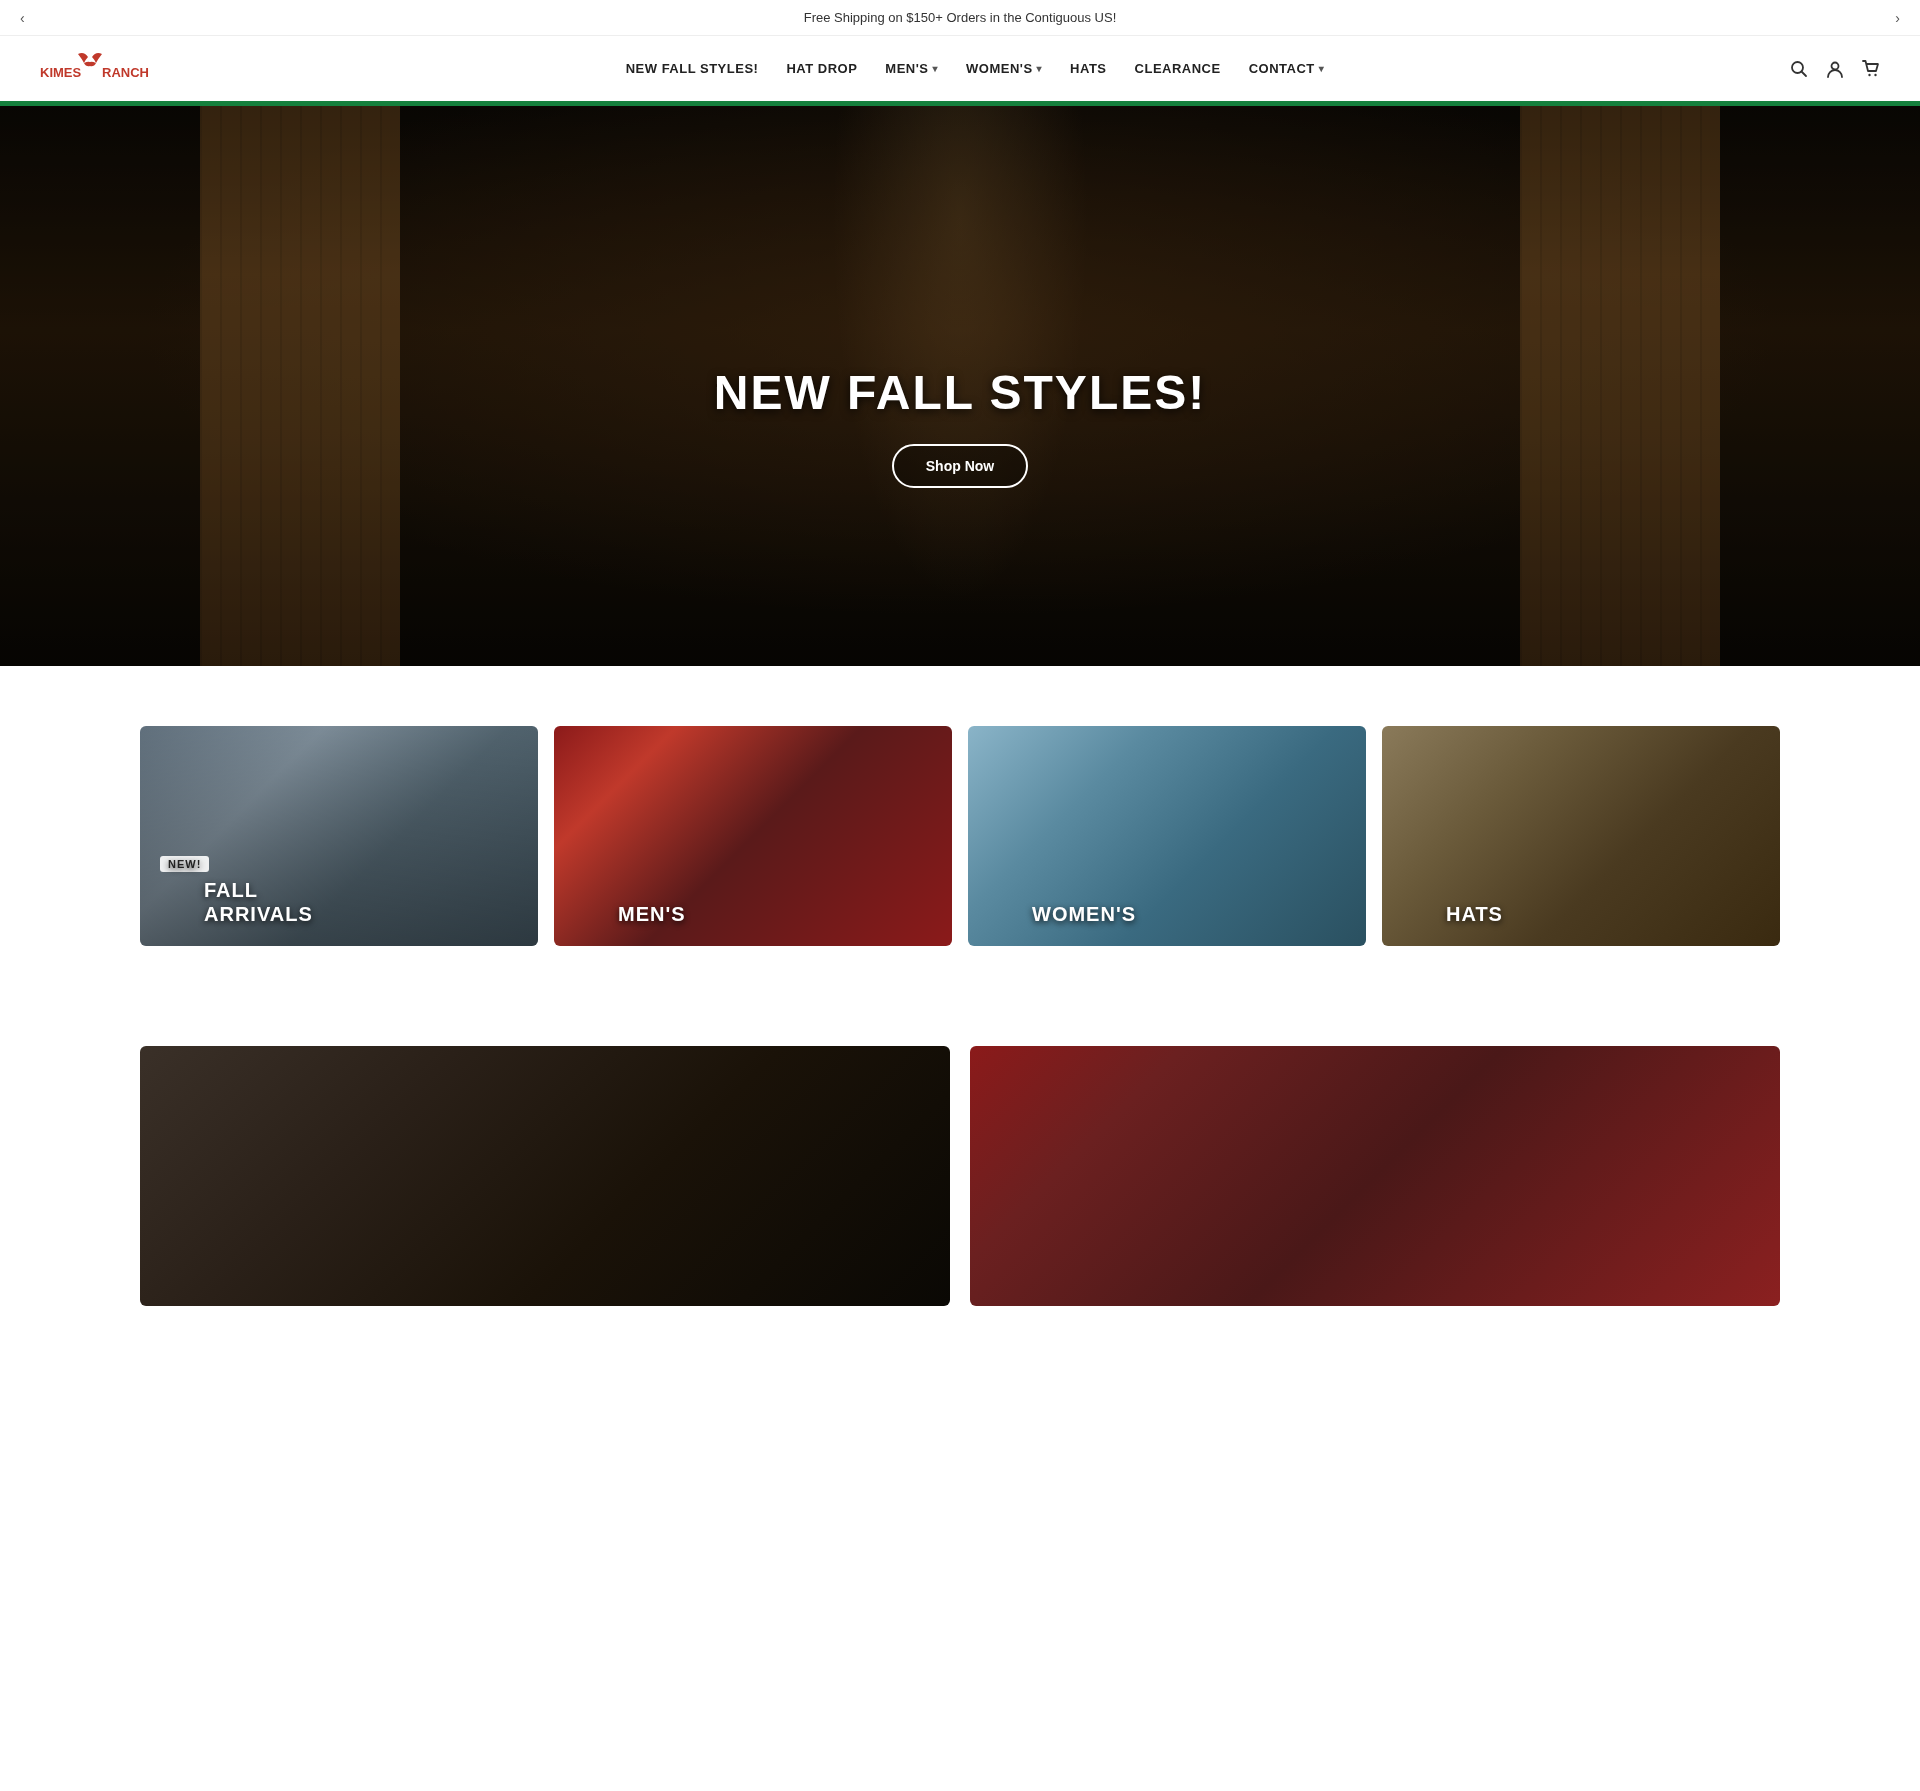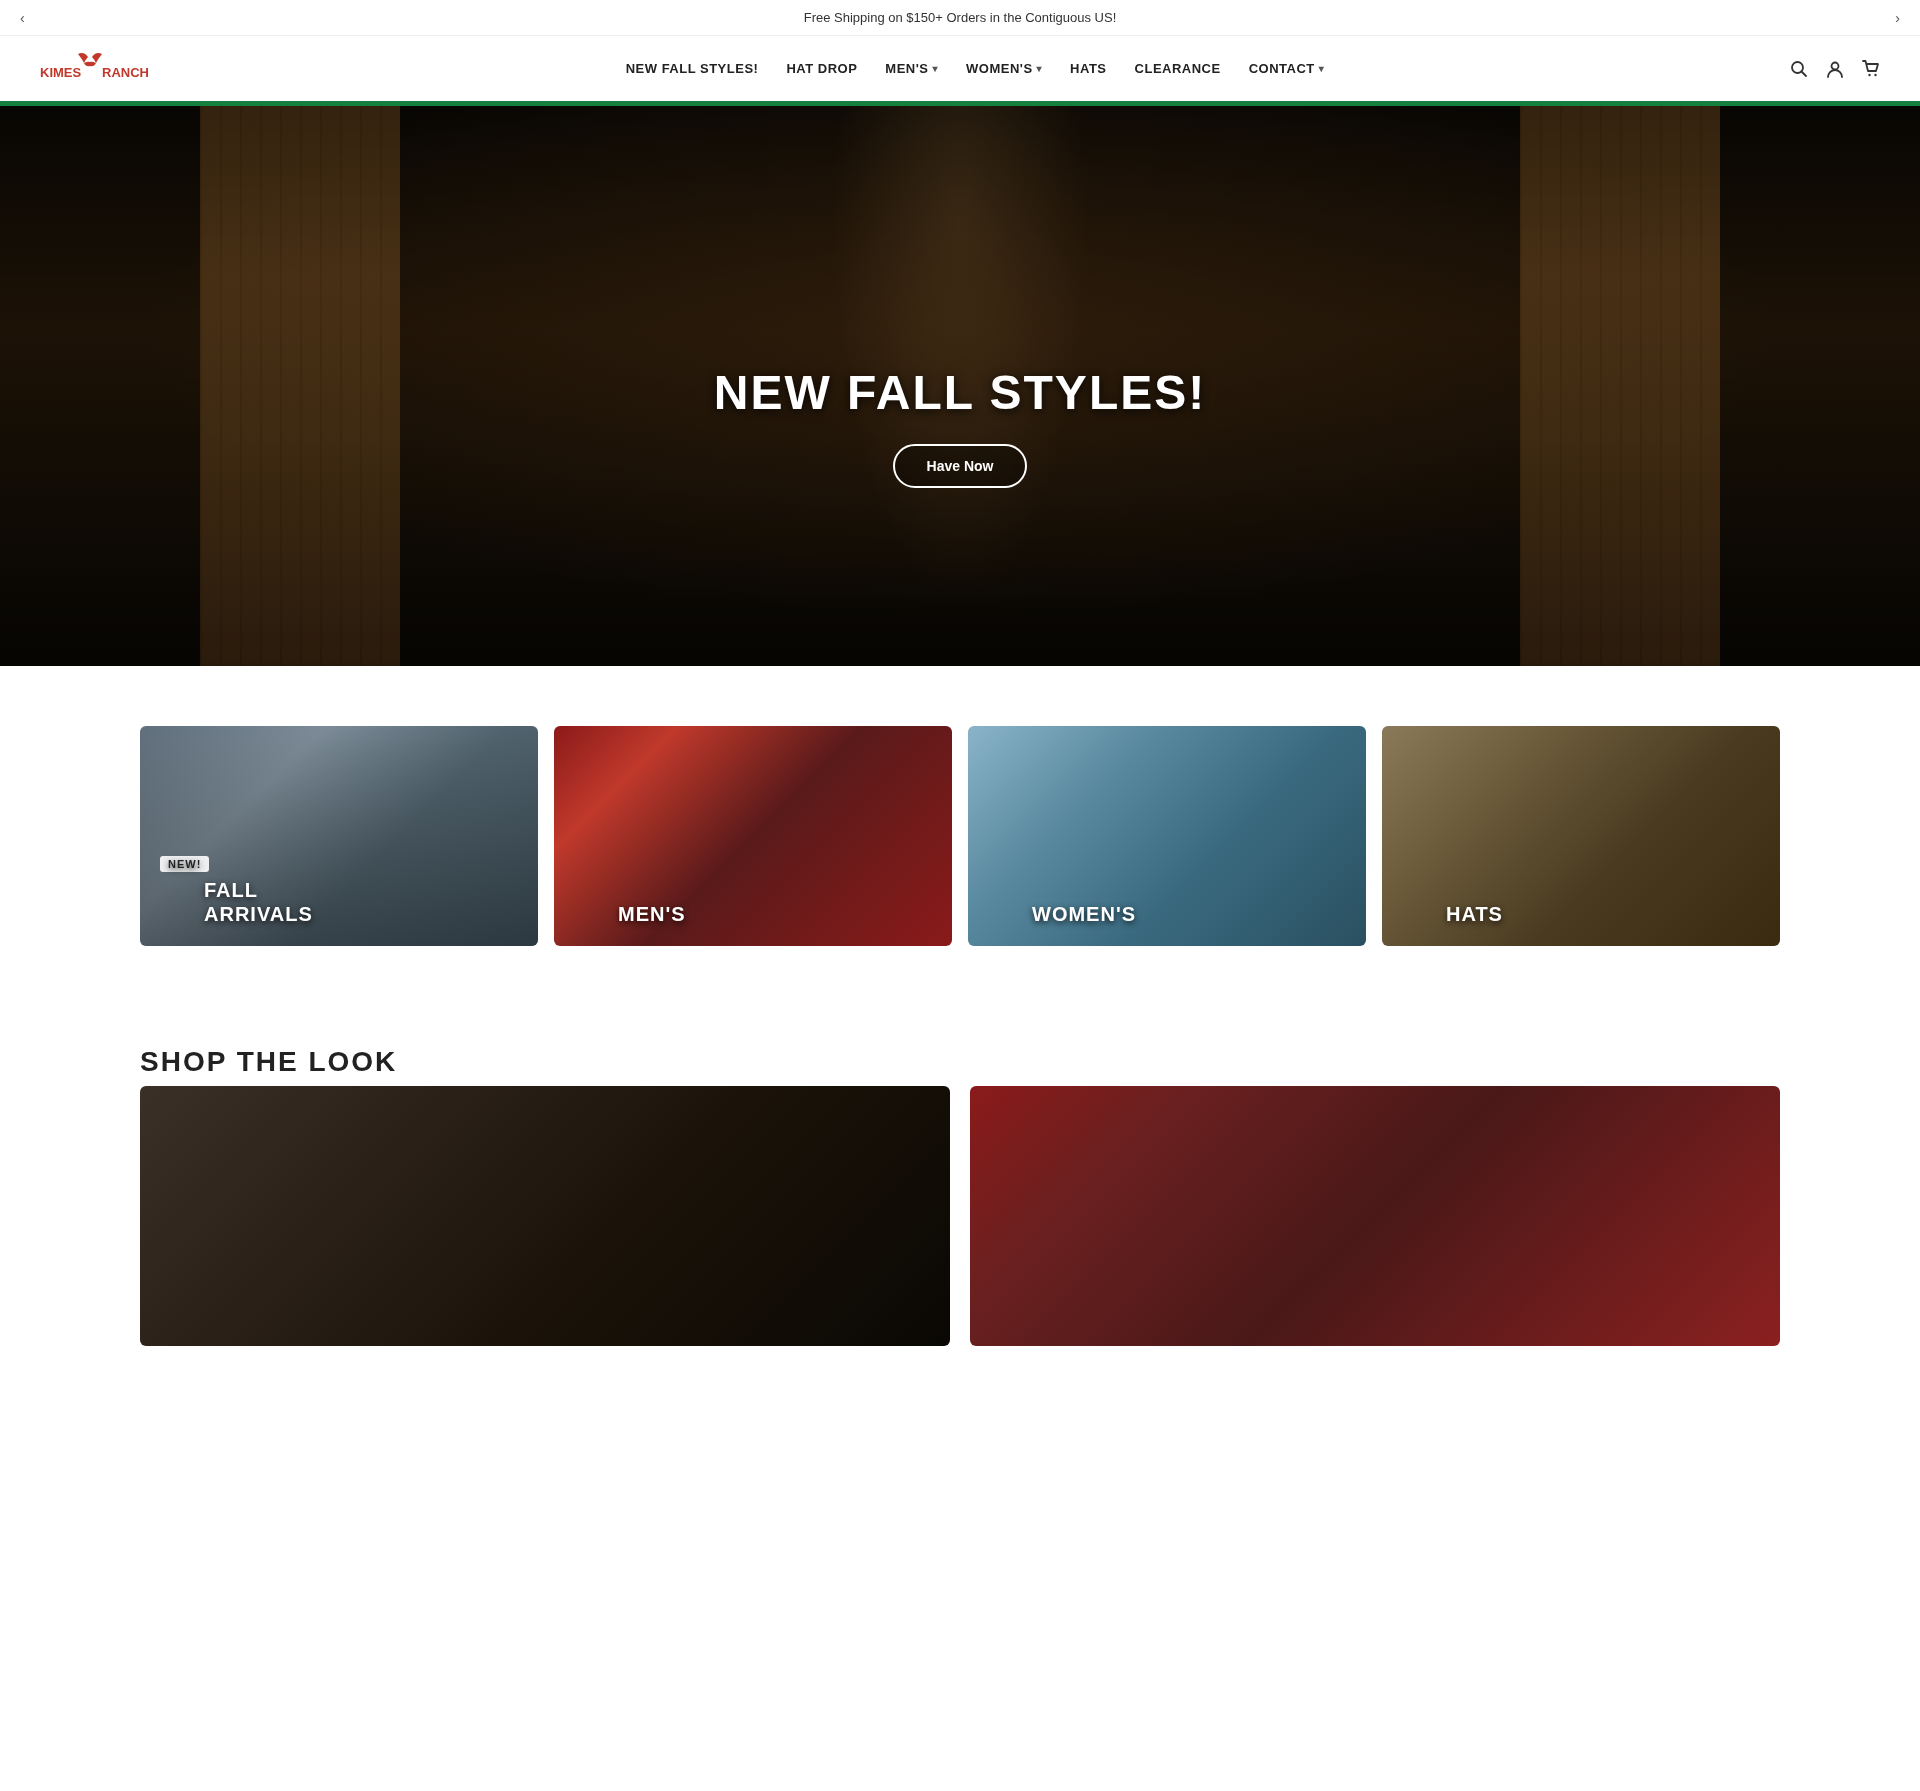--- a/index.html
+++ b/index.html
@@ -356,21 +356,21 @@
 
   <div class="hero-door-left"></div>
   <div class="hero-door-right"></div>
 
   <div class="hero-light"></div>
 
   <div class="overlay-dark"></div>
 
   <div class="hero-content">
     <h1 class="hero-title">NEW FALL STYLES!</h1>
-    <a href="#" class="hero-btn">Have Now</a>
+    <a href="#" class="hero-btn">Shop Now</a>
   </div>
 </section>
 
 <section class="category-section">
   <div class="category-grid">
 
     <div class="category-card">
       <div class="category-card-bg cat-fall">
         <div class="cat-fall-detail"></div>
       </div>
@@ -398,18 +398,17 @@
       <div class="category-card-bg cat-hats"></div>
       <div class="category-label">
         <div class="category-name">HATS</div>
       </div>
     </div>
 
   </div>
 </section>
 
 <section class="shop-look-section">
-  <h2 class="shop-look-title">SHOP THE LOOK</h2>
   <div class="shop-look-grid">
     <div class="shop-look-card shop-look-card-1"></div>
     <div class="shop-look-card shop-look-card-2"></div>
   </div>
 </section>
 
 </body></html>

